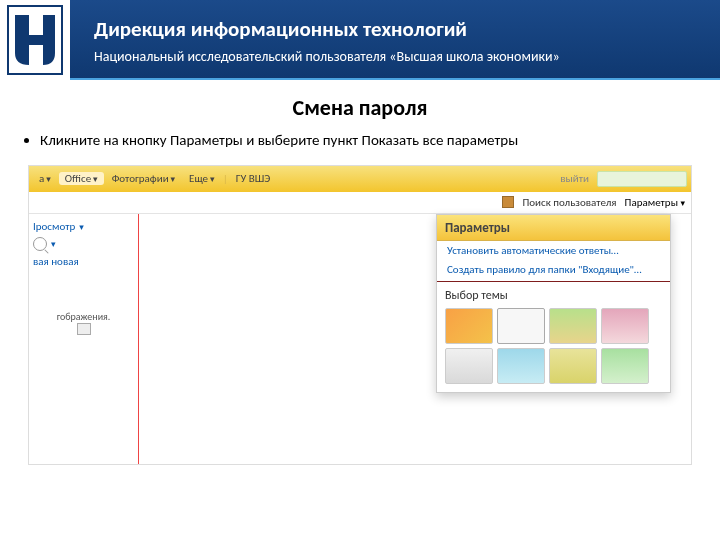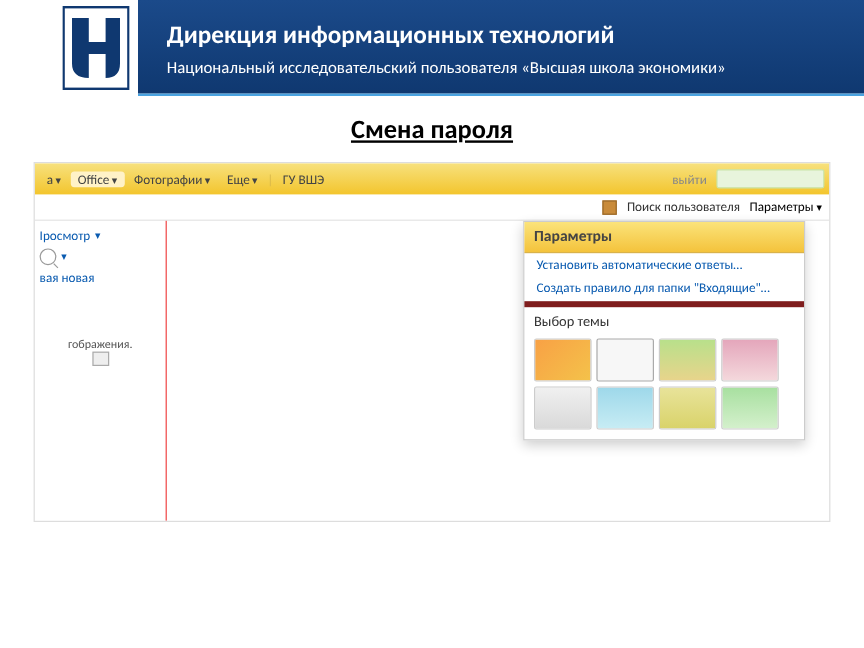--- a/index.html
+++ b/index.html
@@ -1,25 +1,25 @@
 <!DOCTYPE html>
 <html><head>
 <meta charset="utf-8">
 <style>
   * { box-sizing: border-box; margin: 0; padding: 0; }
   body { width: 720px; height: 540px; font-family: Calibri, Arial, sans-serif; background: #fff; overflow: hidden; }
 
-  .header { display: flex; height: 80px; padding-left: 45px; }
+  .header { display: flex; height: 80px; }
   .logo-box { width: 70px; background: #fff; display: flex; align-items: center; justify-content: center; padding: 4px; }
   .logo-box svg { width: 56px; height: 70px; }
   .header-text { flex: 1; background: linear-gradient(#1b4a8a,#0f3870); color: #fff; padding: 6px 24px 4px; display:flex; flex-direction:column; justify-content:center; border-bottom:2px solid #4aa3e0;}
   .header-title { font-size: 21px; font-weight: bold; margin-bottom: 6px; }
   .header-sub { font-size: 14px; }
 
-  .page-title { text-align: center; font-size: 22px; font-weight: bold; margin: 14px 0 10px; text-decoration: underline; }
+  .page-title { text-align: center; font-size: 22px; font-weight: bold; margin: 14px 0 10px; }
 
   .intro { padding: 0 16px; font-size: 15px; line-height: 1.3; }
   .intro ul { margin: 4px 0 0 24px; }
 
   .screenshot { margin: 14px 28px 0; border: 1px solid #ddd; height: 300px; position: relative; overflow: hidden; background: #fff; font-size: 11px; }
 
   .top-nav { height: 26px; background: linear-gradient(#f7e17e,#f3c52d); display: flex; align-items: center; padding: 0 4px; gap: 2px; color: #444; }
   .nav-link { padding: 0 6px; }
   .nav-link.active { background:#fff2c8; border-radius:3px;}
   .dd { font-size: 9px; margin-left: 2px; }
@@ -38,21 +38,21 @@
   .side-row { display:flex; align-items:center; gap:4px; padding:2px 0; font-size:11px;}
   .side .search { width:14px;height:14px; border:1px solid #999;border-radius:50%; position:relative;}
   .side .search:after{content:""; position:absolute; width:5px;height:1px;background:#999; bottom:-2px; right:-3px; transform:rotate(45deg);}
   .side .sel { width:14px;height:12px;border:1px solid #aaa; background:#eee;}
   .side-footer{ color:#555; font-size:10px; margin-top:40px; display:flex; justify-content:space-between; align-items:center;flex-direction:column;}
 
   .panel { position:absolute; right:20px; top:48px; width:235px; background:#fff; border:1px solid #ccc; box-shadow:0 4px 10px rgba(0,0,0,.2); }
   .panel-hd { background: linear-gradient(#fbe37a,#f4c33c); padding:5px 8px; font-weight:bold; font-size:13px; color:#444; border-bottom:1px solid #d9b24b;}
   .panel-link { display:block; padding:3px 10px; color:#0a5bb0; font-size:11px; }
   .panel-link.highlight { background:#fce08a; color:#333; }
-  .panel-sub { padding:6px 8px 2px; font-size:12px; color:#333; border-top:5px solid #7f1d1d; margin-top:2px;}
+  .panel-sub { padding:6px 8px 2px; font-size:12px; color:#333; border-top:1px solid #7f1d1d; margin-top:2px;}
   .themes { display:flex; flex-wrap:wrap; gap:4px; padding:4px 8px 8px;}
   .theme { width:48px; height:36px; border:1px solid #ccc; border-radius:2px; }
   .t1{background:linear-gradient(135deg,#f8a145,#f4c24a);} 
   .t2{background:#f7f7f7;border:1px solid #aaa;}
   .t3{background:linear-gradient(#b8e08b,#e8d48b);} 
   .t4{background:linear-gradient(#e4a6bb,#f4d8dc);} 
   .t5{background:linear-gradient(#f0f0f0,#d9d9d9);} 
   .t6{background:linear-gradient(#9ed8ea,#c7ecf4);} 
   .t7{background:linear-gradient(#e8e39a,#d9d36a);} 
   .t8{background:linear-gradient(#a8e0a0,#d4f0cc);} 
@@ -69,20 +69,23 @@
   </div>
   <div class="header-text">
     <div class="header-title">Дирекция информационных технологий</div>
     <div class="header-sub">Национальный исследовательский пользователя «Высшая школа экономики»</div>
   </div>
 </div>
 
 <div class="page-title">Смена пароля</div>
 
 <div class="intro">
+  <ul>
+      <li>Кликните на кнопку Параметры и выберите пункт Показать все параметры</li>
+    </ul>
 </div>
 
 <div class="screenshot">
 
   <div class="top-nav">
     <span class="nav-link"><span>а</span><span class="dd">▾</span></span>
     <span class="nav-link active"><span>Office</span><span class="dd">▾</span></span>
     <span class="nav-link"><span>Фотографии</span><span class="dd">▾</span></span>
     <span class="nav-link"><span>Еще</span><span class="dd">▾</span></span>
     <span class="nav-sep">|</span>

